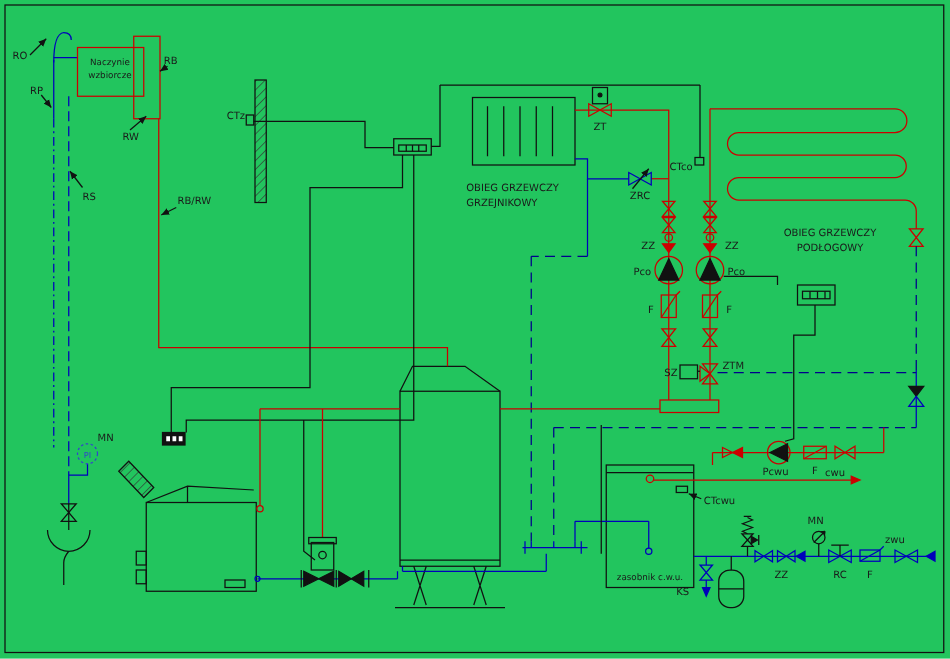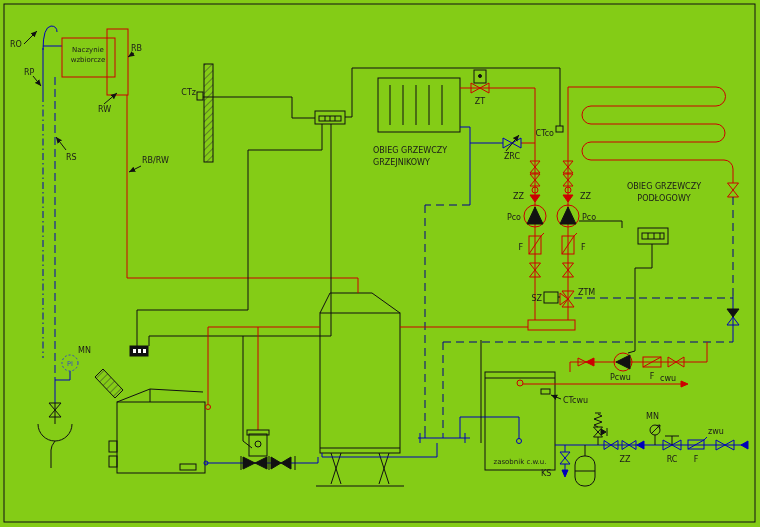--- a/index.html
+++ b/index.html
@@ -1,16 +1,16 @@
 <!DOCTYPE html>
 <html style="--c-supply: #cc0000; --c-return: #0000bb; --c-dash: #00008b; --c-wire: #111111; --c-gauge: #3344cc; --c-text: #1a1a1a;"><head>
 <meta charset="utf-8">
 <style>
   html,body{margin:0;padding:0;background:#fff;}
-  #stage{position:relative;width:760px;height:527px;background:#84cc16;overflow:hidden;}
+  #stage{position:relative;width:760px;height:527px;background:#22c55e;overflow:hidden;}
   svg{display:block;}
   svg .ln{fill:none;stroke-width:1;}
   .p-red{stroke:var(--c-supply);}
   .p-blue{stroke:var(--c-return);}
   .p-dash{stroke:var(--c-dash);stroke-dasharray:8 5;}
   .p-wire{stroke:var(--c-wire);}
   .p-blk{stroke:var(--c-wire);}
   .sym{fill:#fff;}
   .f-red{fill:var(--c-supply);stroke:var(--c-supply);}
   .f-blk{fill:var(--c-wire);stroke:var(--c-wire);}

